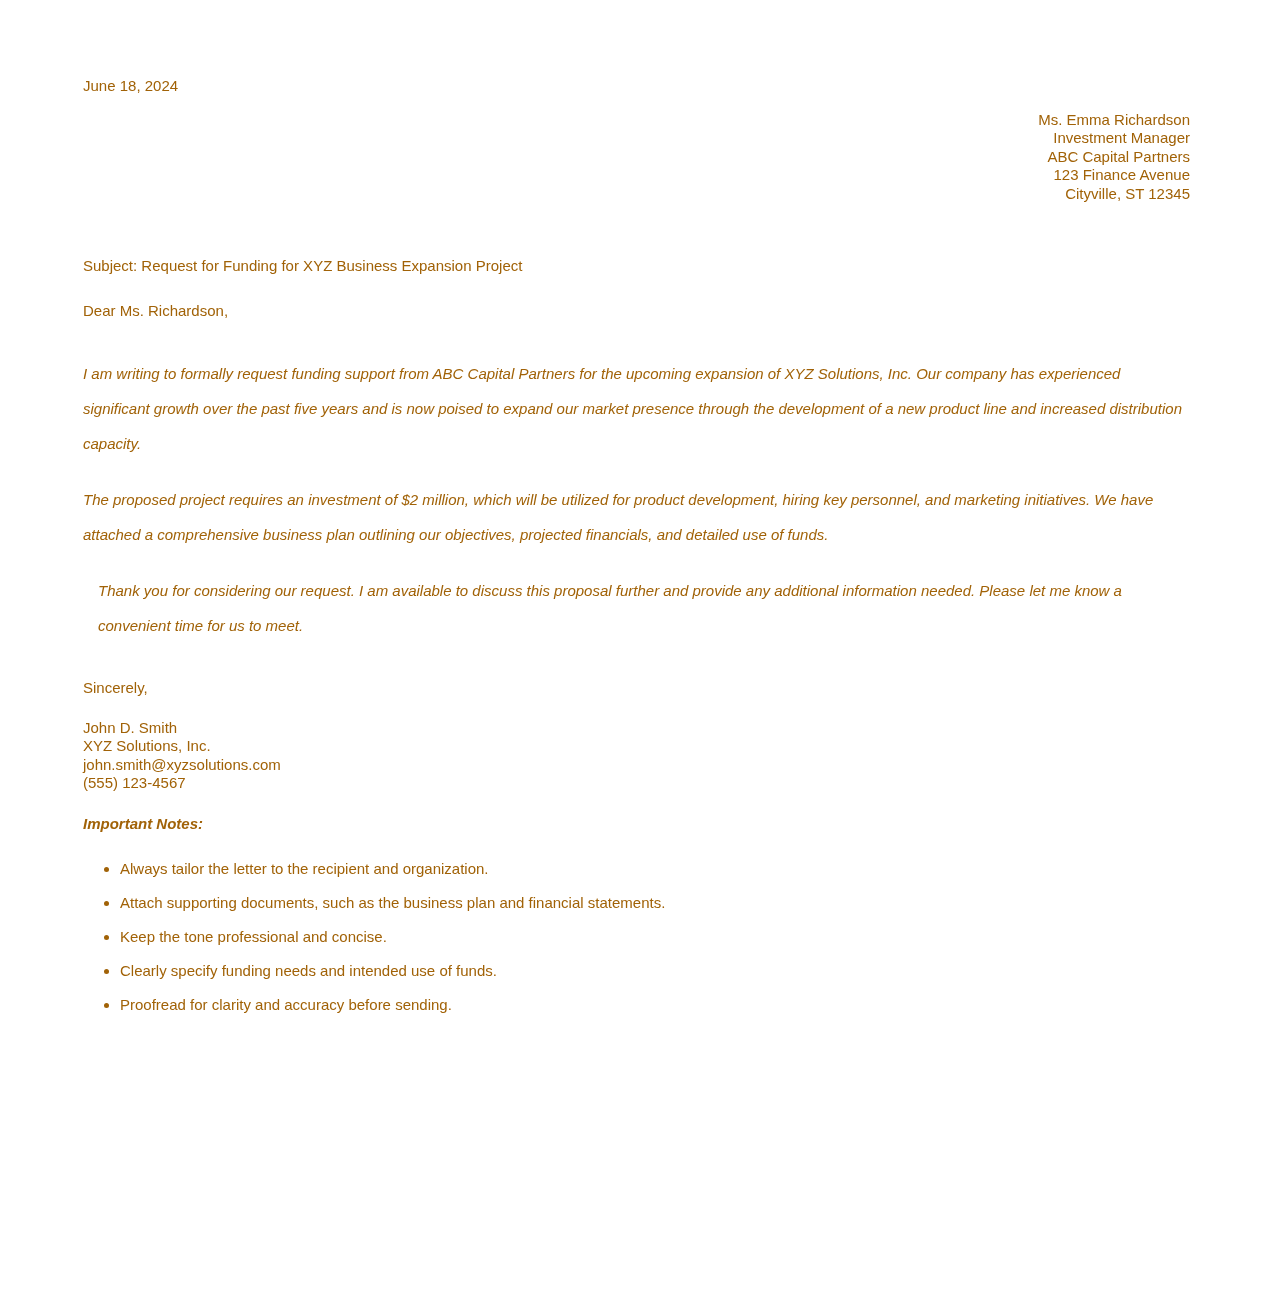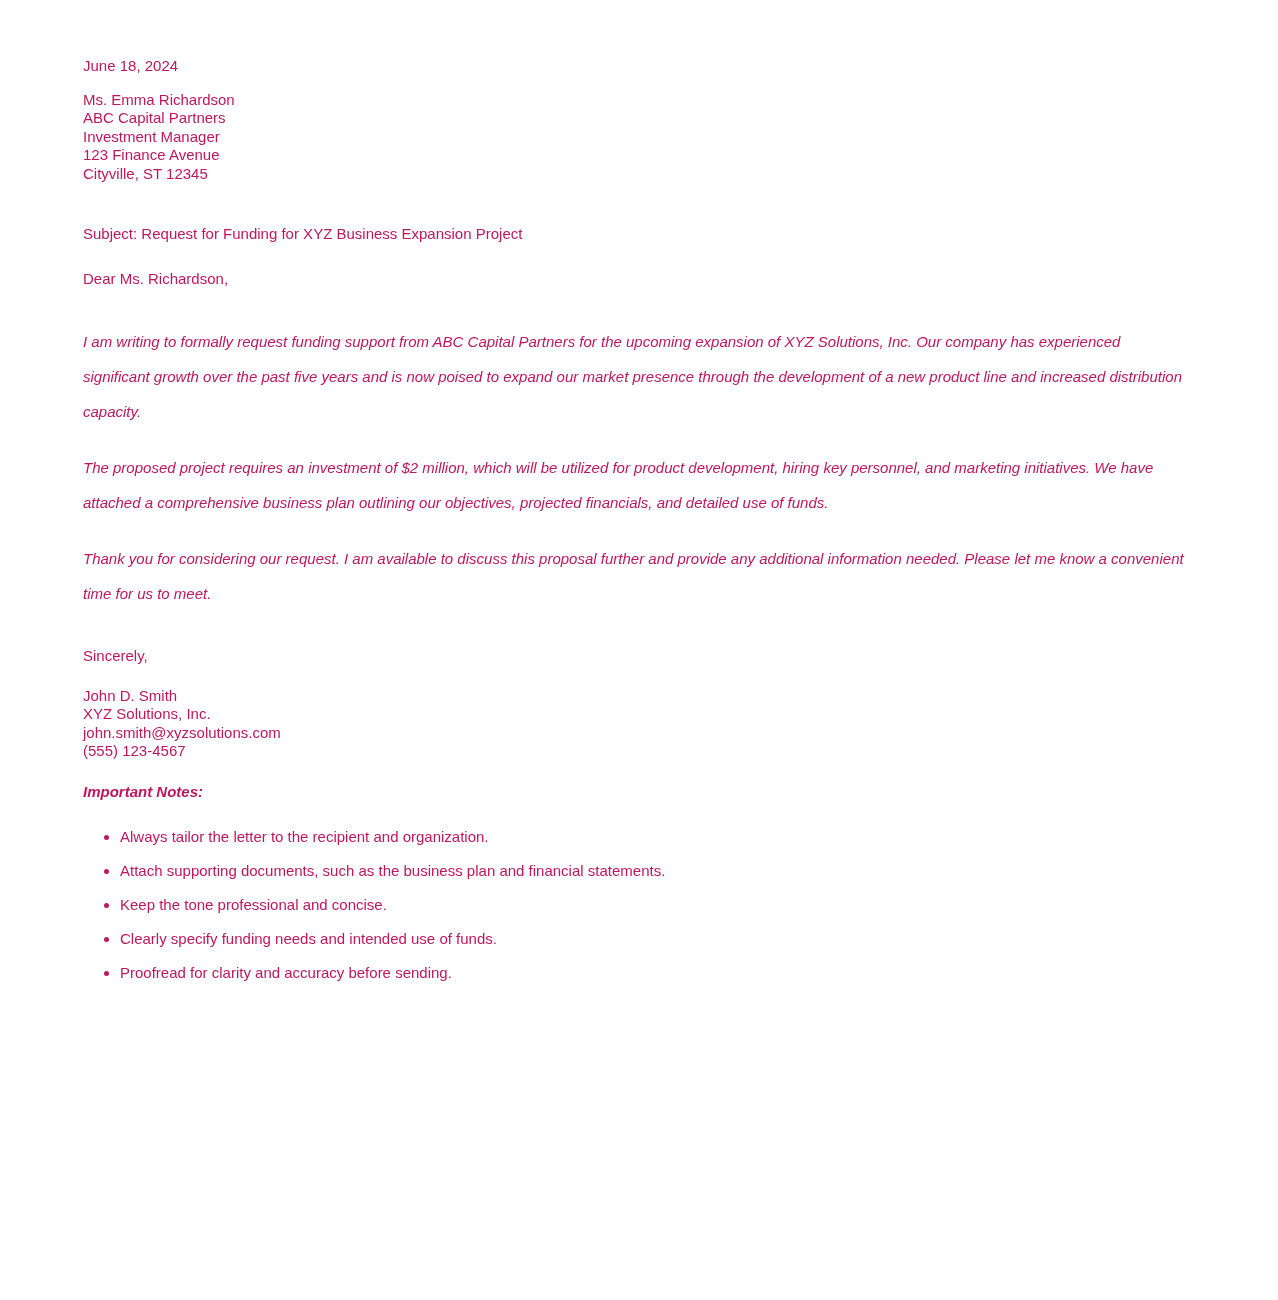--- a/index.html
+++ b/index.html
@@ -4,53 +4,55 @@
 <style>
   html, body {
     margin: 0;
     padding: 0;
     background: #ffffff;
   }
   .page {
     width: 1278px;
     min-height: 1300px;
     box-sizing: border-box;
-    padding: 57px 88px 40px 83px;
+    padding: 77px 88px 40px 83px;
     background: #ffffff;
-    color: #be185d;
+    color: #a16207;
     font-family: "Liberation Sans", sans-serif;
     font-size: 15px;
     overflow: hidden;
   }
   .date {
     margin: 0 0 16px 0;
     line-height: 18px;
   }
   .addr-block div {
     line-height: 18.4px;
   }
   .recipient {
-    margin: 0 0 42px 0;
+    margin: 0 0 54px 0;
+    text-align: right;
   }
   .subject {
     font-weight: 400;
     margin: 0 0 27px 0;
     line-height: 18px;
   }
   .greeting {
     margin: 0 0 36px 0;
     line-height: 18px;
   }
   .par {
     line-height: 35px;
     margin: 0 0 21px 0;
     font-style: italic;
   }
   .par-last {
     margin-bottom: 36px;
+    margin-left: 15px;
   }
   .closing {
     margin: 0 0 22px 0;
     line-height: 18px;
   }
   .signature {
     margin: 16px 0 22px 0;
   }
   .notes-heading {
     font-weight: 700;
@@ -70,22 +72,22 @@
 </style>
 </head>
 <body>
 
 <div class="page">
 
   <p class="date">June 18, 2024</p>
 
   <div class="addr-block recipient">
     <div>Ms. Emma Richardson</div>
+    <div>Investment Manager</div>
     <div>ABC Capital Partners</div>
-    <div>Investment Manager</div>
     <div>123 Finance Avenue</div>
     <div>Cityville, ST 12345</div>
   </div>
 
   <p class="subject">Subject: Request for Funding for XYZ Business Expansion Project</p>
 
   <p class="greeting">Dear Ms. Richardson,</p>
 
   <p class="par">I am writing to formally request funding support from ABC Capital Partners for the upcoming expansion of XYZ Solutions, Inc. Our company has experienced significant growth over the past five years and is now poised to expand our market presence through the development of a new product line and increased distribution capacity.</p>
   <p class="par">The proposed project requires an investment of $2 million, which will be utilized for product development, hiring key personnel, and marketing initiatives. We have attached a comprehensive business plan outlining our objectives, projected financials, and detailed use of funds.</p>

